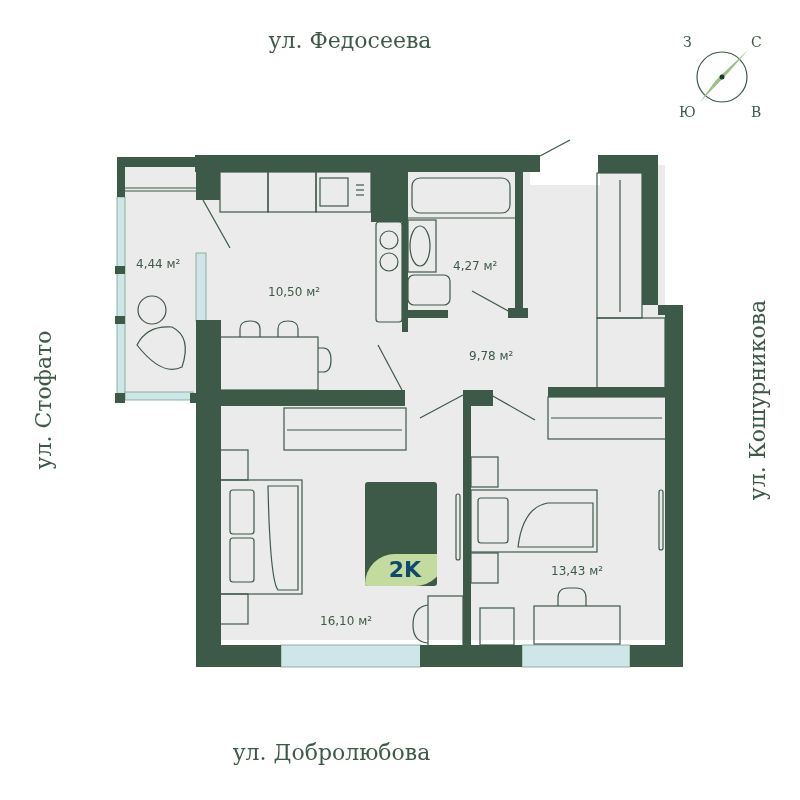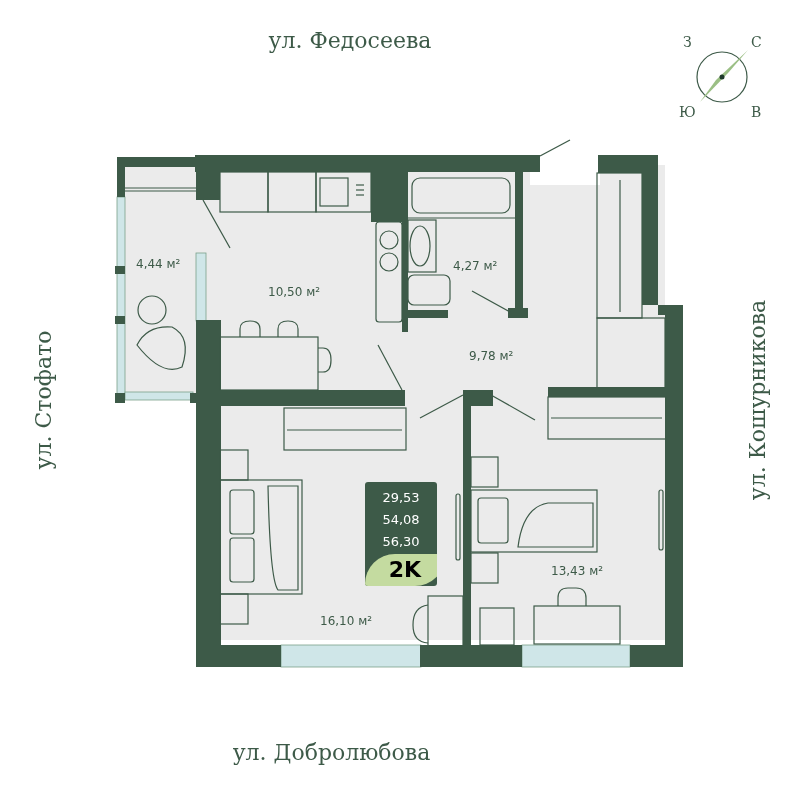--- a/index.html
+++ b/index.html
@@ -8,21 +8,21 @@
   #street-top { left:0; width:700px; top:28px; text-align:center; }
   #street-bottom { left:0; width:663px; top:740px; text-align:center; }
   #street-left { left:43px; top:400px; transform:translate(-50%,-50%) rotate(-90deg); }
   #street-right { left:757px; top:400px; transform:translate(-50%,-50%) rotate(-90deg); }
   .compass-letter { position:absolute; color:#3d5a48; font-family:"DejaVu Serif", serif; font-size:14px; }
   svg#plan { position:absolute; left:0; top:0; }
   .area { font-family:"DejaVu Sans", sans-serif; font-size:12px; fill:#3d5a48; }
   .badge { position:absolute; left:365px; top:482px; width:72px; height:104px; background:#3d5a48; border-radius:3px; overflow:hidden; }
   .badge .val { color:#ffffff; font-size:13px; text-align:center; line-height:22px; }
   .badge .vals { padding-top:5px; }
-  .badge .type { position:absolute; left:0; bottom:0; width:80px; height:32px; background:#c4dba0; border-radius:30px 0 30px 0; color:#000000; font-size:22px; font-weight:bold; text-align:center; line-height:32px; }
+  .badge .type { position:absolute; left:0; bottom:0; width:80px; height:32px; background:#c4dba0; border-radius:30px 0 30px 0; color:#0c4a6e; font-size:22px; font-weight:bold; text-align:center; line-height:32px; }
 </style>
 </head>
 <body>
 
 <div id="street-top" class="street">ул. Федосеева</div>
 <div id="street-bottom" class="street">ул. Добролюбова</div>
 <div id="street-left" class="street">ул. Стофато</div>
 <div id="street-right" class="street">ул. Кошурникова</div>
 
 <div class="compass-letter" style="left:683px;top:34px;">З</div>
@@ -145,19 +145,14 @@
 
   <text class="area" x="136" y="268">4,44 м²</text>
   <text class="area" x="268" y="296">10,50 м²</text>
   <text class="area" x="453" y="270">4,27 м²</text>
   <text class="area" x="469" y="360">9,78 м²</text>
   <text class="area" x="320" y="625">16,10 м²</text>
   <text class="area" x="551" y="575">13,43 м²</text>
 </svg>
 
 <div class="badge">
-  <div class="vals">
-    <div class="val">29,53</div>
-    <div class="val">54,08</div>
-    <div class="val">56,30</div>
-  </div>
   <div class="type">2K</div>
 </div>
 
 </body></html>

